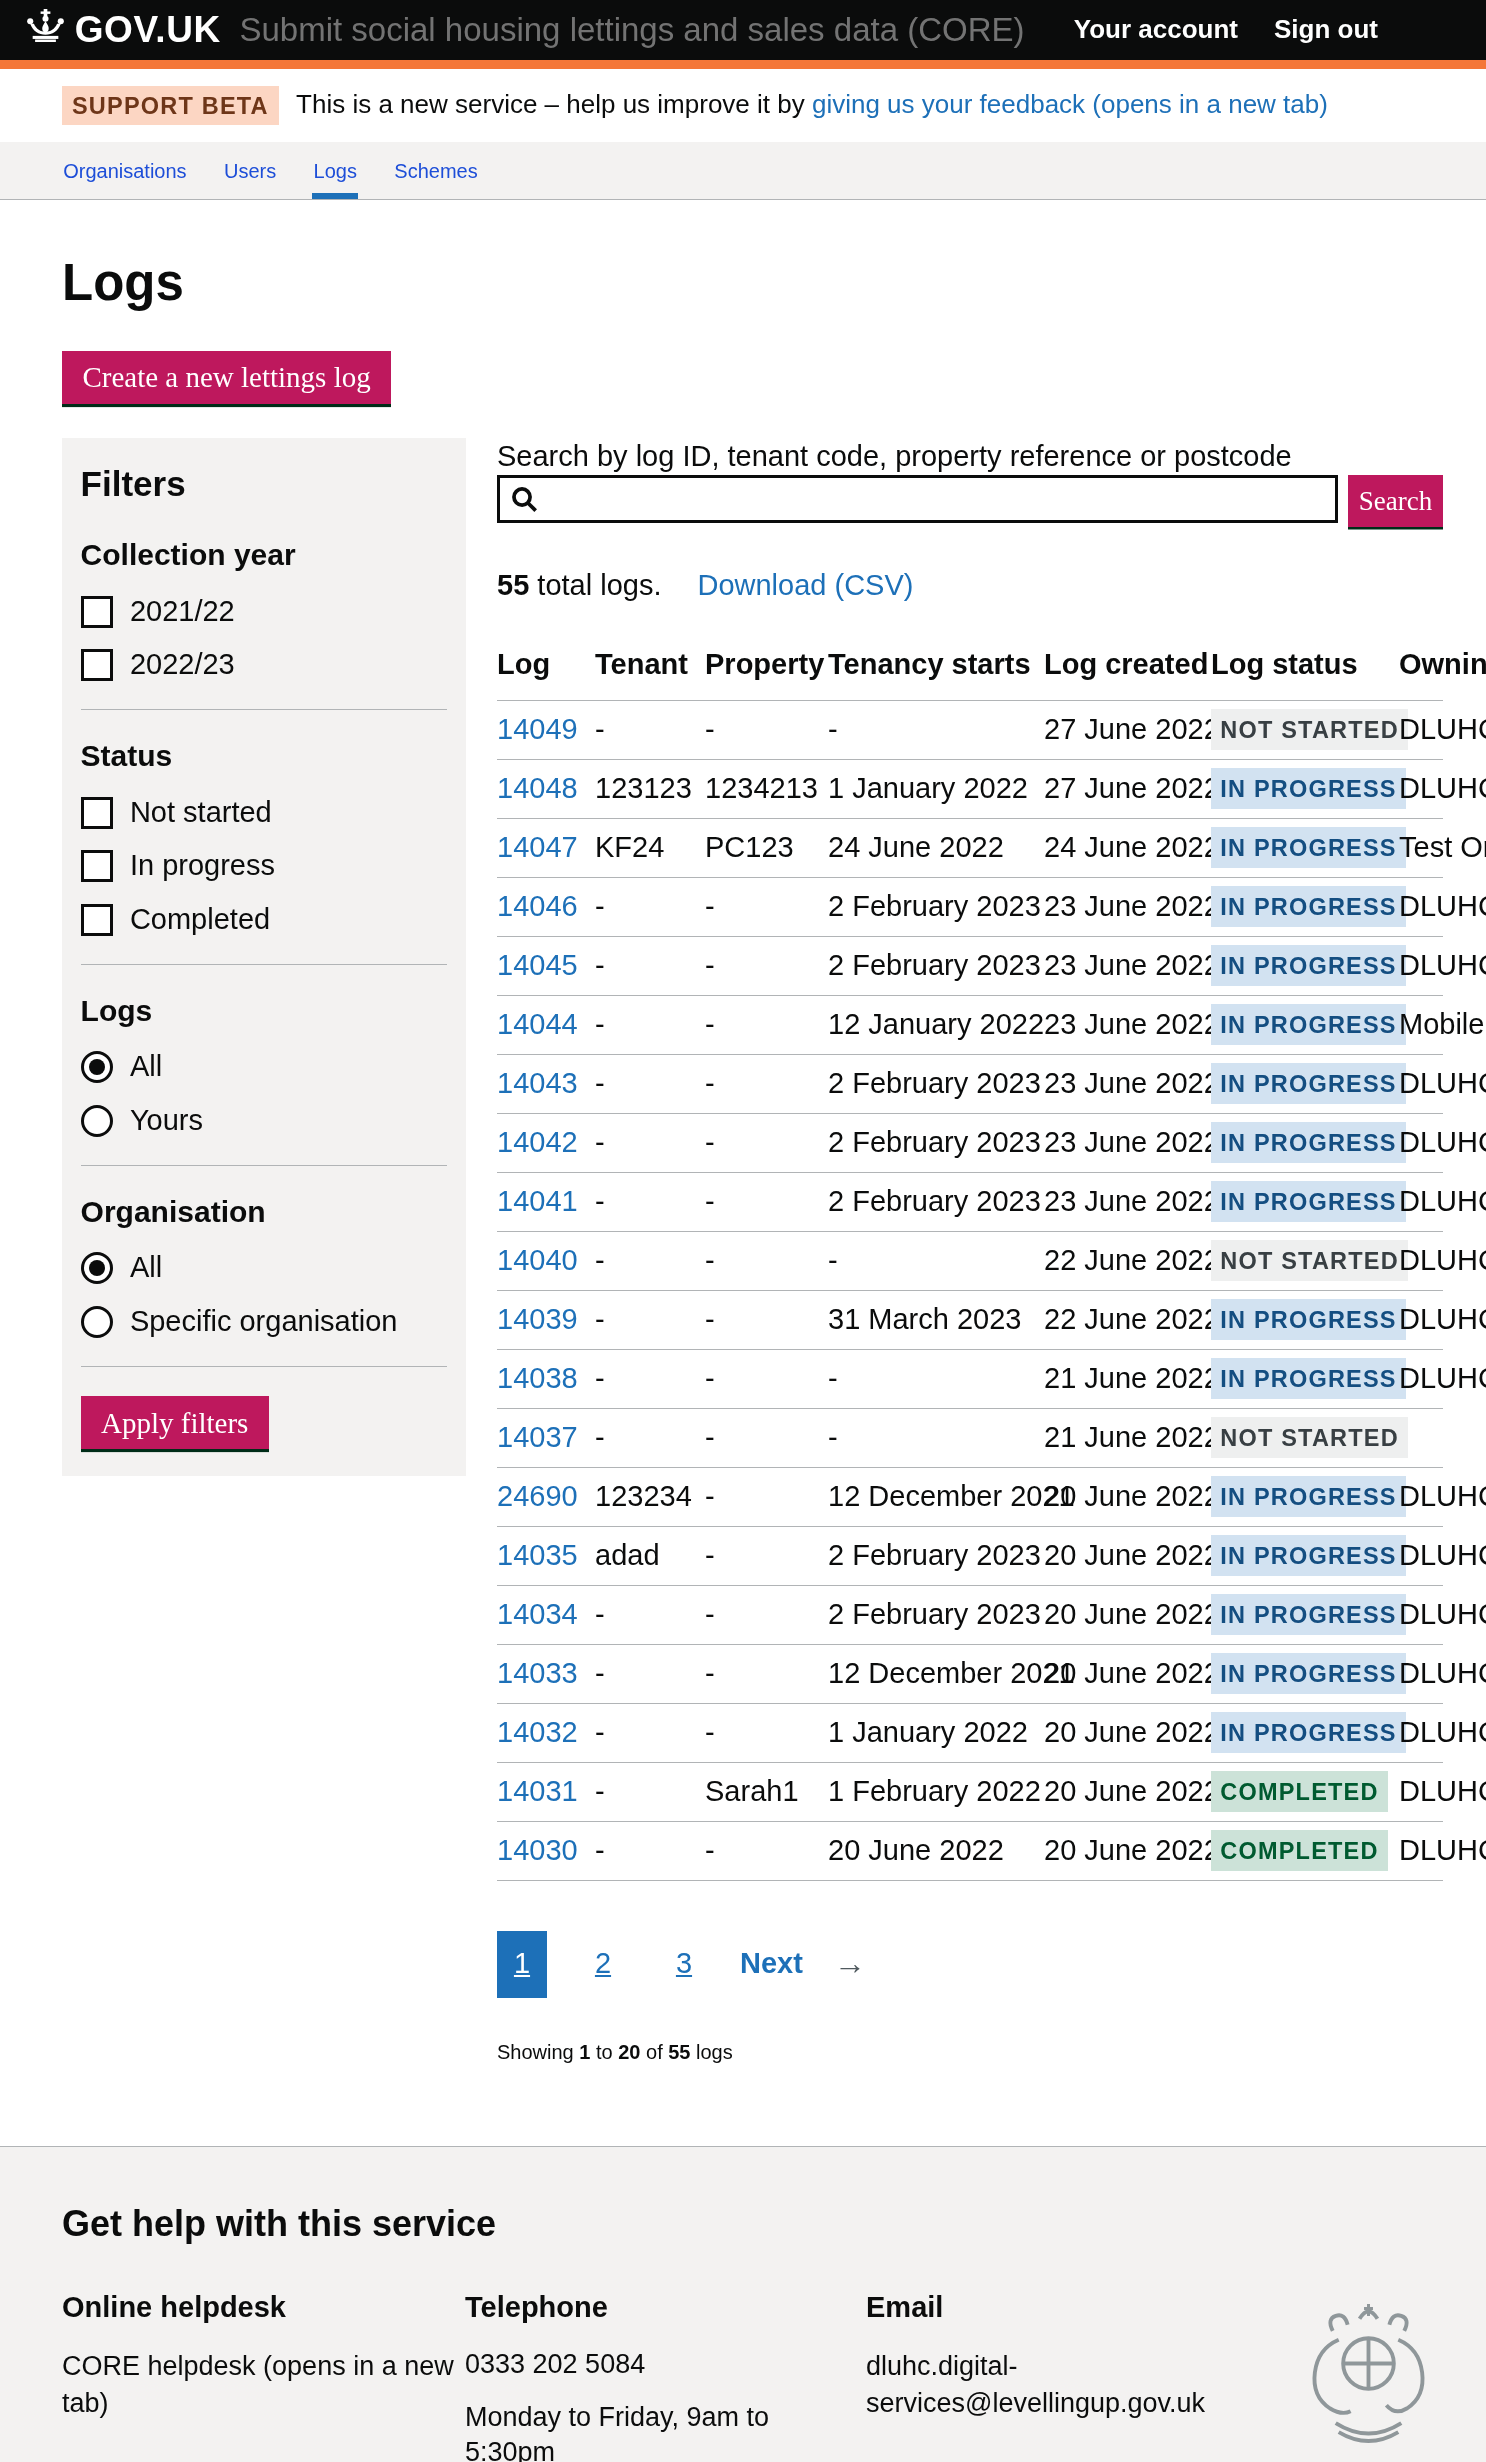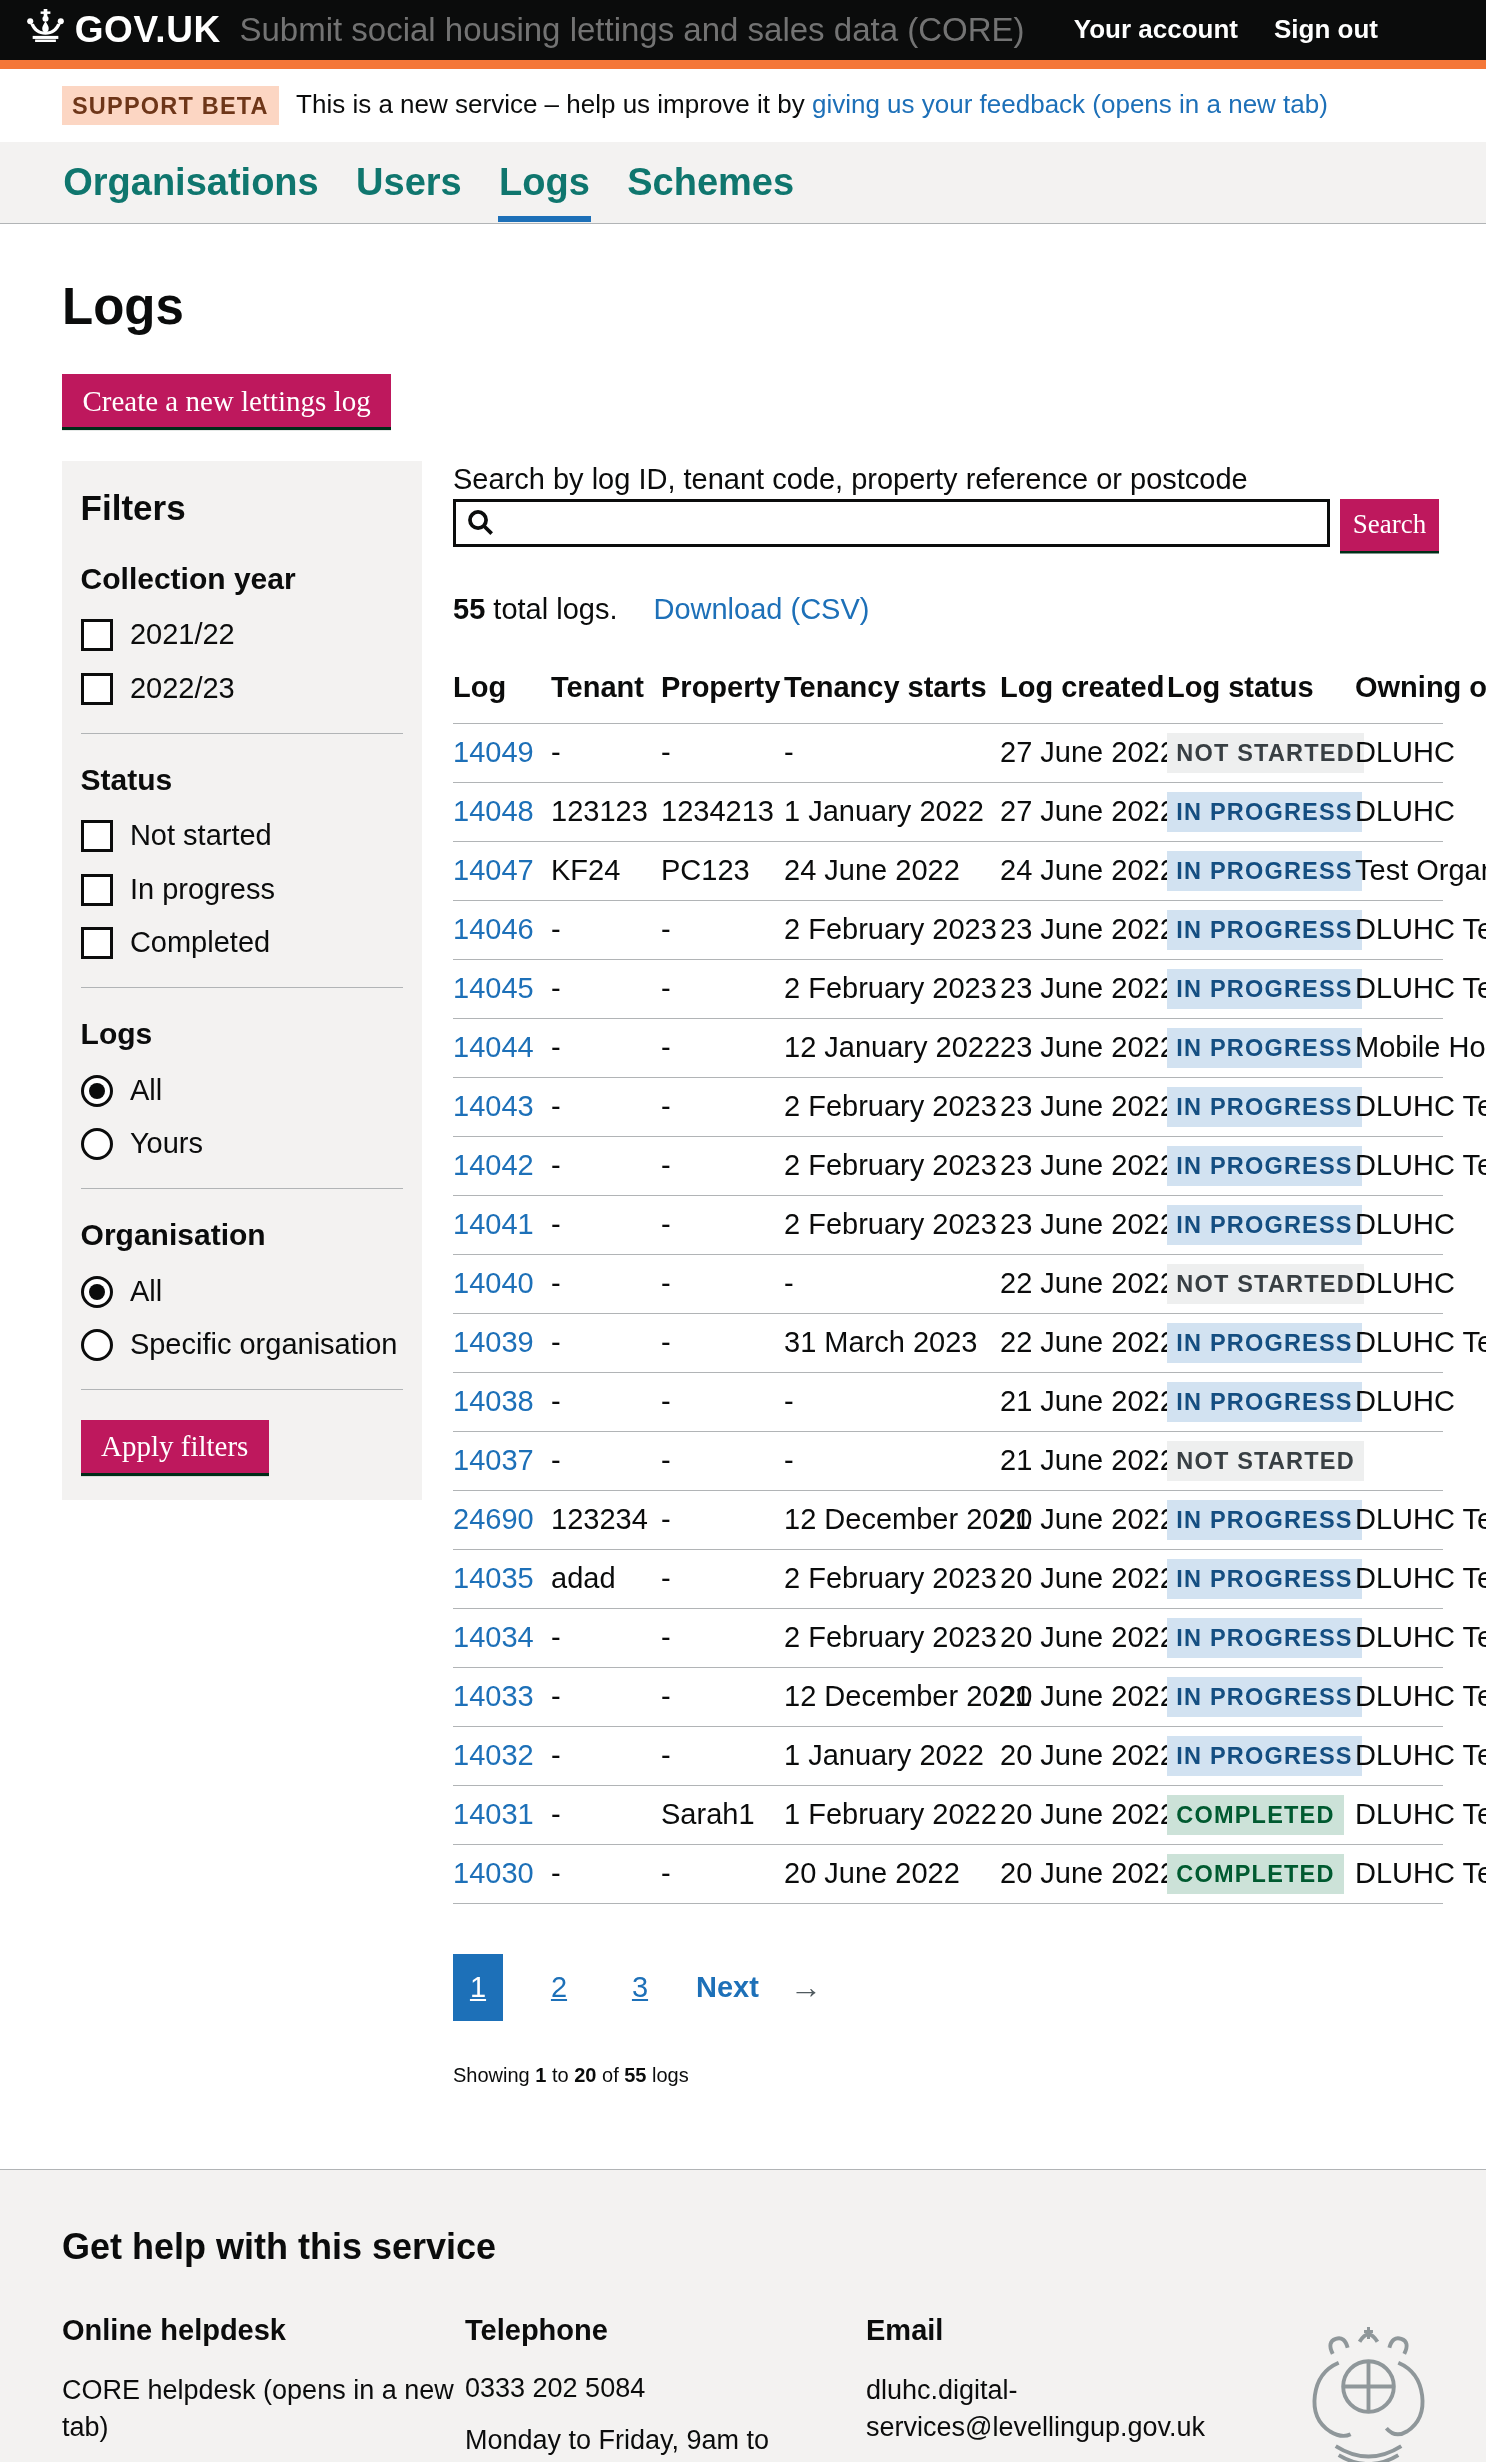--- a/index.html
+++ b/index.html
@@ -26,34 +26,34 @@
   .phase-banner { padding:16.7px 0; }
   .phase-inner { display:flex; align-items:center; gap:17.3px; }
   .phase-tag { background:#fcd6c3; color:#6e3619; font-weight:bold; font-size:23.5px;
     letter-spacing:1.2px; padding:5px 10px 3.7px; text-transform:uppercase; }
   .phase-text { font-size:26px; }
   .phase-text a { color:#1d70b8; }
 
   
   .prim-nav { background:#f3f2f1; border-bottom:1.2px solid #b1b4b6; }
   .prim-nav ul { list-style:none; display:flex; gap:35px; margin:0 43px 0 62px; }
-  .prim-nav a { display:block; color:#0f766e; font-weight:bold; font-size:38px;
+  .prim-nav a { display:block; color:#1d4ed8; font-weight:normal; font-size:20px;
     text-decoration:none; padding:16.7px 1.2px 15px; }
   .prim-nav li.active a { border-bottom:6.2px solid #1d70b8; padding-bottom:8.7px; }
 
   
   main { flex:1; }
   h1.page-title { font-size:51px; font-weight:bold; line-height:1.05; margin:56px 0 41px; }
   .btn-green { display:inline-block; background:#be185d; color:#fff; border:none;
     font-family:Liberation Serif, serif; font-size:29px; padding:10.5px 20.4px 9.3px; box-shadow:0 3.1px 0 #002d18;
     cursor:pointer; text-align:center; }
   .cols { display:flex; gap:31px; margin-top:34px; }
 
   
-  .filters { width:360px; flex:none; background:#f3f2f1; padding:23.5px 18.6px 27px;
+  .filters { width:404px; flex:none; background:#f3f2f1; padding:23.5px 18.6px 27px;
     align-self:flex-start; }
   .filters h2 { font-size:35px; font-weight:bold; margin-bottom:28.5px; }
   .filter-group-label { font-size:30px; font-weight:bold; margin-bottom:18.6px; }
   .filter-option { display:flex; align-items:center; gap:17.3px; margin-bottom:16px; font-size:29px; }
   .checkbox { width:32px; height:32px; background:#fff; border:3.1px solid #0b0c0c; flex:none; }
   .radio { width:32px; height:32px; background:#fff; border:3.1px solid #0b0c0c; border-radius:50%;
     flex:none; display:flex; align-items:center; justify-content:center; }
   .radio .dot { display:none; width:16px; height:16px; border-radius:50%; background:#0b0c0c; }
   .radio.checked .dot { display:block; }
   .filter-divider { border:none; border-top:1.2px solid #b1b4b6; margin:25px 0 26px; }

